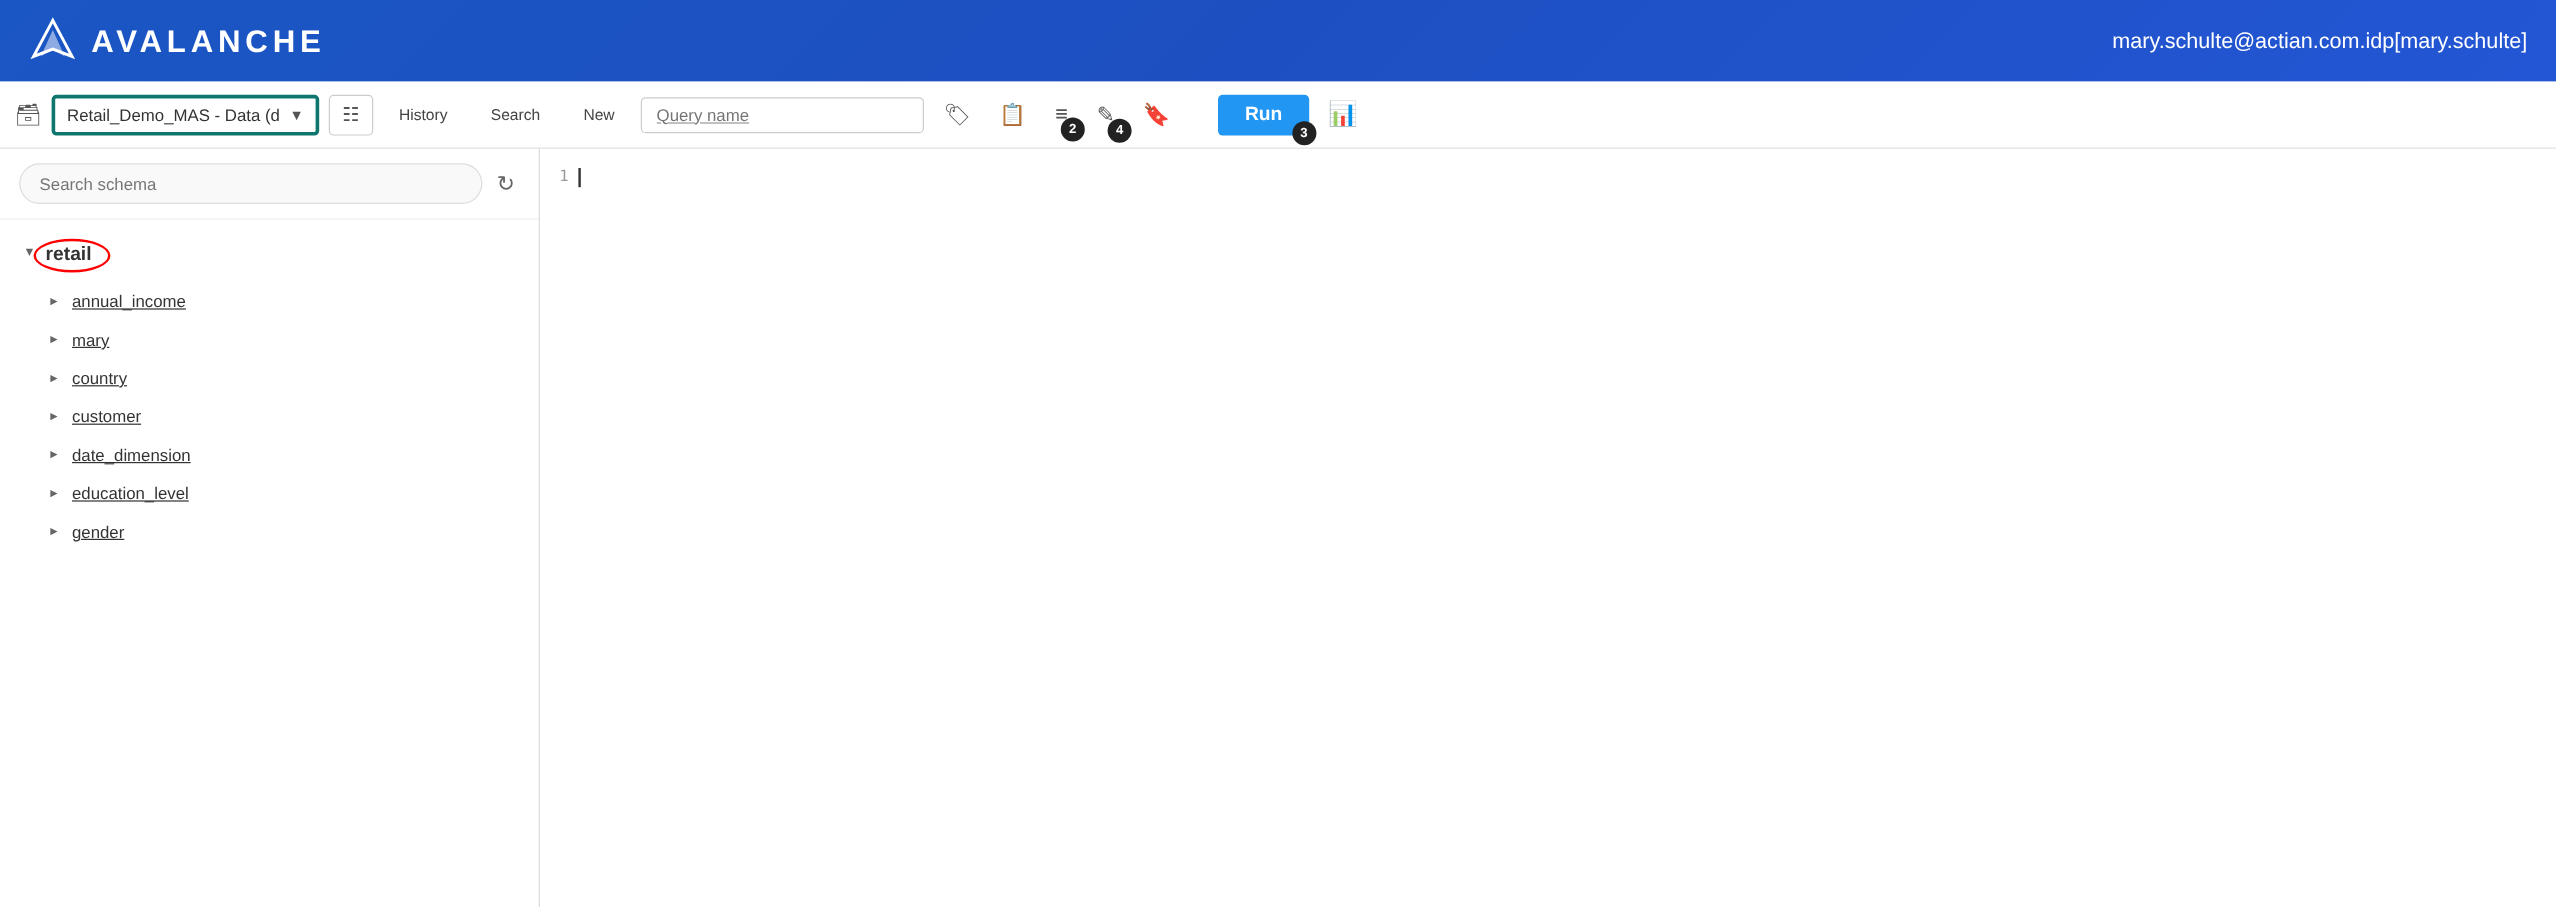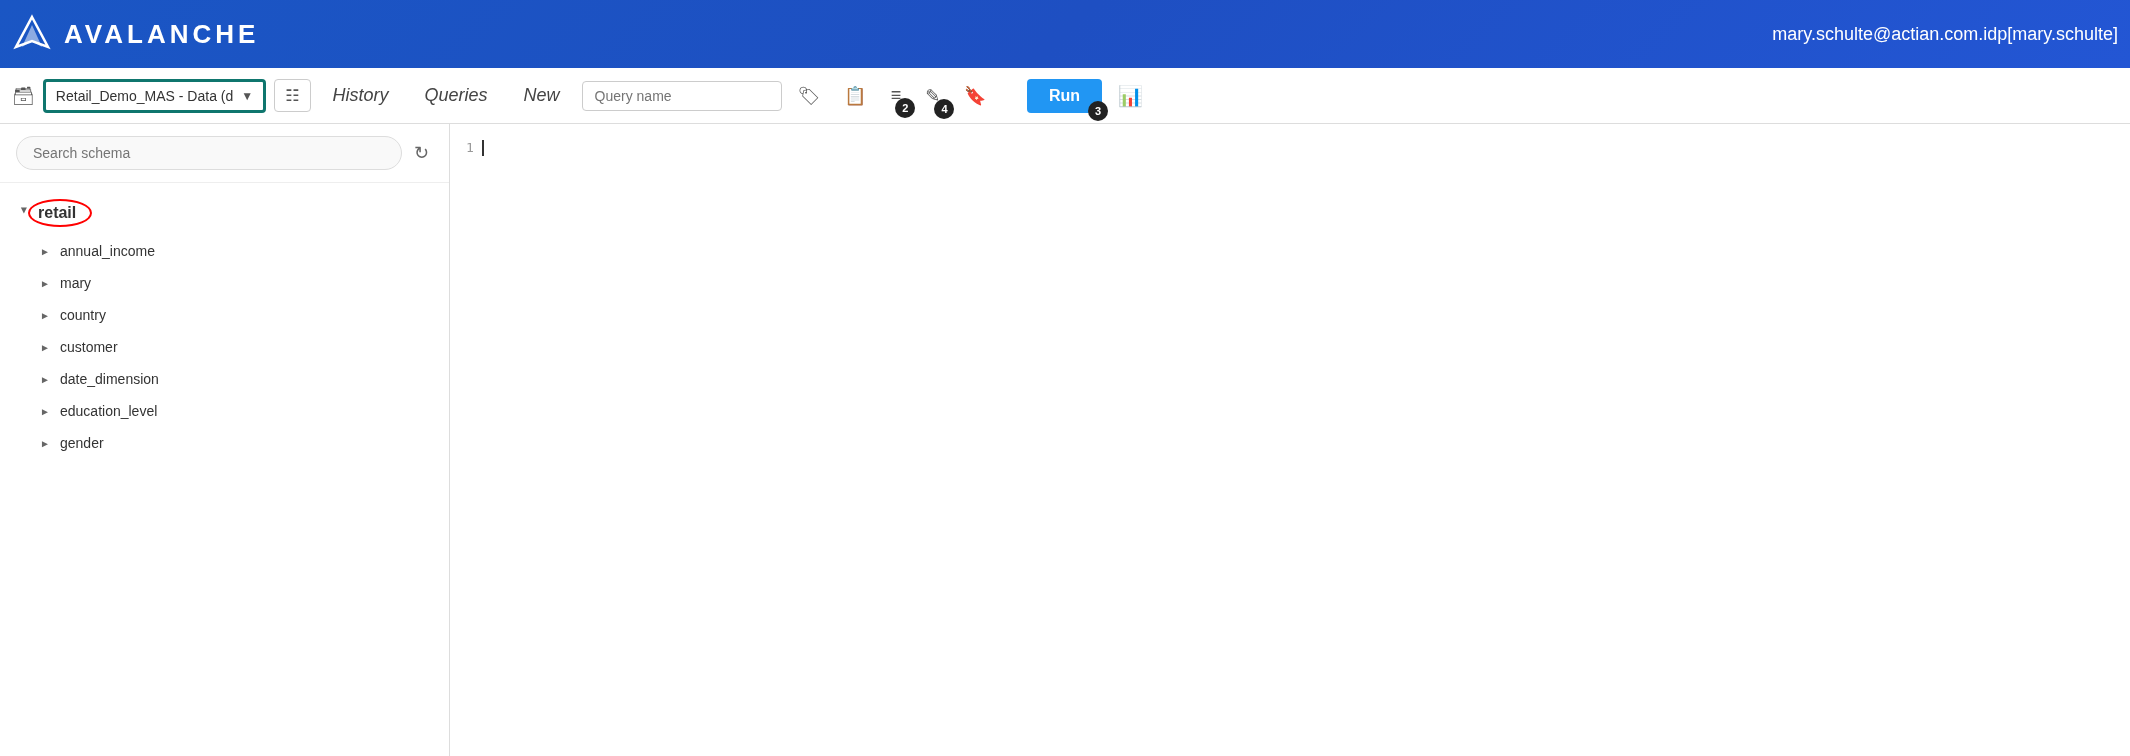--- a/index.html
+++ b/index.html
@@ -5,21 +5,21 @@
     * { box-sizing: border-box; margin: 0; padding: 0; }
     body { font-family: 'Segoe UI', Arial, sans-serif; font-size: 14px; background: #f5f5f5; }
 
     
     .header {
       background: linear-gradient(135deg, #1a56c4 0%, #1e4fc2 50%, #2356d4 100%);
       height: 68px;
       display: flex;
       align-items: center;
       justify-content: space-between;
-      padding: 0 12px;
+      padding: 0 24px;
     }
     .header-logo {
       display: flex;
       align-items: center;
       gap: 12px;
     }
     .logo-text {
       color: white;
       font-size: 26px;
       font-weight: 700;
@@ -75,33 +75,33 @@
       cursor: pointer;
       background: white;
       color: #555;
       font-size: 16px;
     }
     .toolbar-btn {
       background: none;
       border: none;
       padding: 6px 14px;
       cursor: pointer;
-      font-size: 18px;
+      font-size: 13px;
       color: #444;
       border-radius: 4px;
-      font-style: italic;
     }
     .query-name-input {
       border: 1px solid #ccc;
       border-radius: 4px;
       padding: 6px 12px;
       font-size: 14px;
       color: #999;
-      width: 200px;
+      width: 236px;
       outline: none;
+      text-decoration: underline;
     }
     .toolbar-icon-btn {
       background: none;
       border: none;
       cursor: pointer;
       font-size: 18px;
       color: #555;
       padding: 4px 8px;
       border-radius: 4px;
       position: relative;
@@ -201,20 +201,21 @@
       width: 16px;
       font-size: 10px;
       color: #666;
       margin-right: 4px;
     }
     .tree-arrow.down {
       transform: rotate(90deg);
     }
     .tree-item-label {
       font-size: 14px;
+      text-decoration: underline;
     }
     .schema-name {
       font-size: 16px;
       font-weight: 600;
       color: #333;
     }
 
     
     .retail-highlight {
       display: inline-block;
@@ -291,21 +292,21 @@
     <span class="db-name">Retail_Demo_MAS - Data (d</span>
     <span class="chevron-down">▼</span>
   </div>
 
   <button class="table-icon-btn">
     <span>☷</span>
   </button>
 
   <button class="toolbar-btn">History</button>
 
-  <button class="toolbar-btn">Queries</button>
+  <button class="toolbar-btn">Search</button>
 
   <button class="toolbar-btn">New</button>
 
   <input class="query-name-input" type="text" placeholder="Query name" style="">
 
   <button class="toolbar-icon-btn">
     <span>🏷</span>
   </button>
 
   <button class="toolbar-icon-btn">

